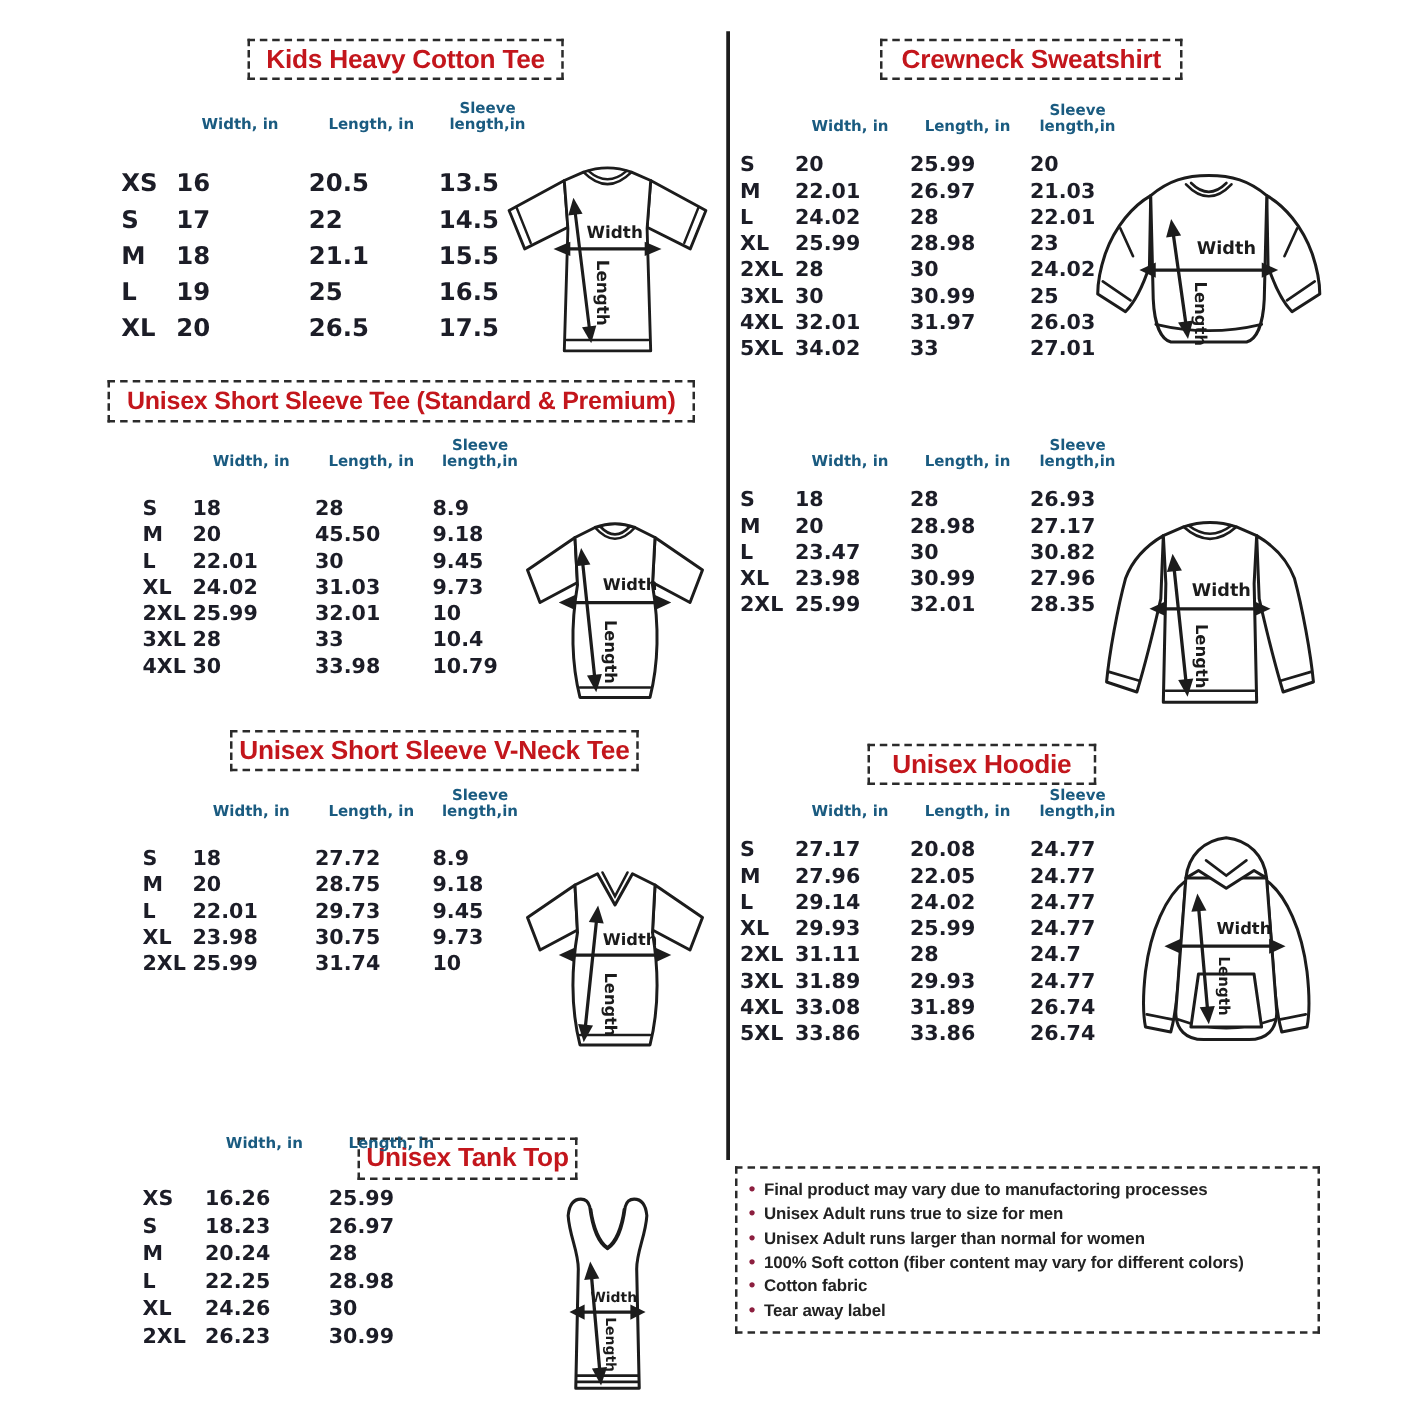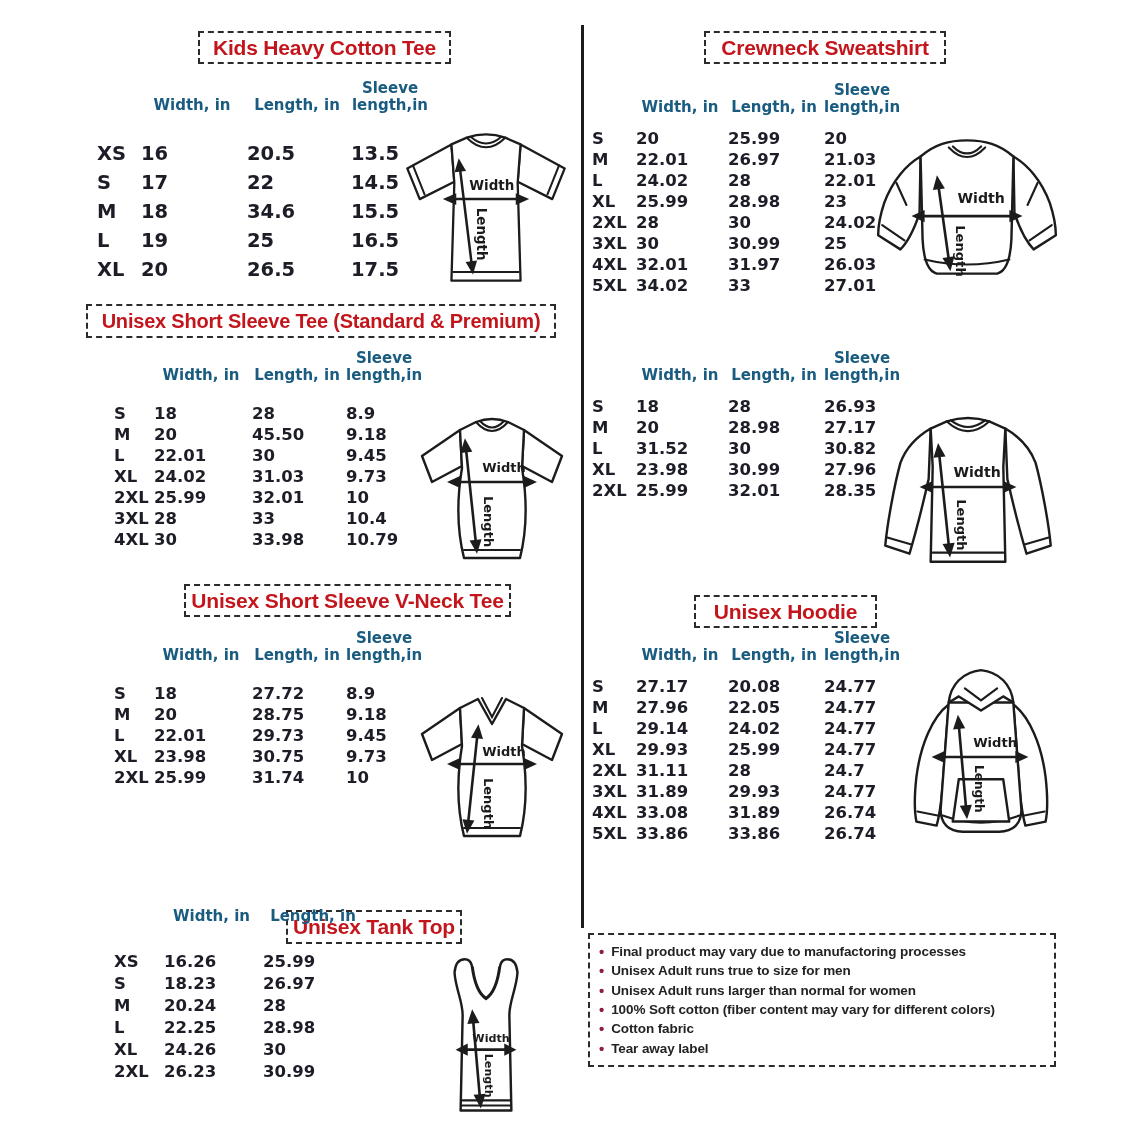--- a/index.html
+++ b/index.html
@@ -15,21 +15,21 @@
   .tb-kids {left:198px;top:31px;width:253px;height:33px;}
   .tb-crew {left:704px;top:31px;width:242px;height:33px;}
   .tb-std  {left:86px;top:304px;width:470px;height:34px;font-size:20px;}
   .tb-long {left:711px;top:304px;width:230px;height:33px;}
   .tb-vneck{left:184px;top:584px;width:327px;height:33px;text-align:center;}
   .tb-hood {left:694px;top:584px;width:183px;height:33px;margin-top:11px;}
   .tb-tank {left:262px;top:910px;width:176px;height:34px;margin-left:24px;}
 
   
   .size-table{position:absolute;border-collapse:collapse;table-layout:fixed;}
-  .size-table th{color:var(--header-blue,#1a5b80);font-weight:bold;font-size:15px;
+  .size-table th{color:var(--header-blue,#1a5b80);font-weight:bold;font-size:12px;
                  text-align:center;vertical-align:bottom;line-height:1.1;padding:0 2px 14px;}
   .size-table td{font-weight:bold;color:var(--text-dark,#1c1d27);text-align:left;
                  vertical-align:middle;padding:0 0 0 2px;white-space:nowrap;}
 
   .pos-kids {left:95px; top:80px;}
   .pos-crew {left:590px;top:82px;}
   .pos-std  {left:112px;top:350px;}
   .pos-long {left:590px;top:350px;}
   .pos-vneck{left:112px;top:630px;}
   .pos-hood {left:590px;top:630px;}
@@ -112,21 +112,21 @@
         </tr>
         <tr>
           <td>S</td>
           <td>17</td>
           <td>22</td>
           <td>14.5</td>
         </tr>
         <tr>
           <td>M</td>
           <td>18</td>
-          <td>34.6</td>
+          <td>21.1</td>
           <td>15.5</td>
         </tr>
         <tr>
           <td>L</td>
           <td>19</td>
           <td>25</td>
           <td>16.5</td>
         </tr>
         <tr>
           <td>XL</td>
@@ -342,21 +342,21 @@
           <td>26.93</td>
         </tr>
         <tr>
           <td>M</td>
           <td>20</td>
           <td>28.98</td>
           <td>27.17</td>
         </tr>
         <tr>
           <td>L</td>
-          <td>31.52</td>
+          <td>23.47</td>
           <td>30</td>
           <td>30.82</td>
         </tr>
         <tr>
           <td>XL</td>
           <td>23.98</td>
           <td>30.99</td>
           <td>27.96</td>
         </tr>
         <tr>

